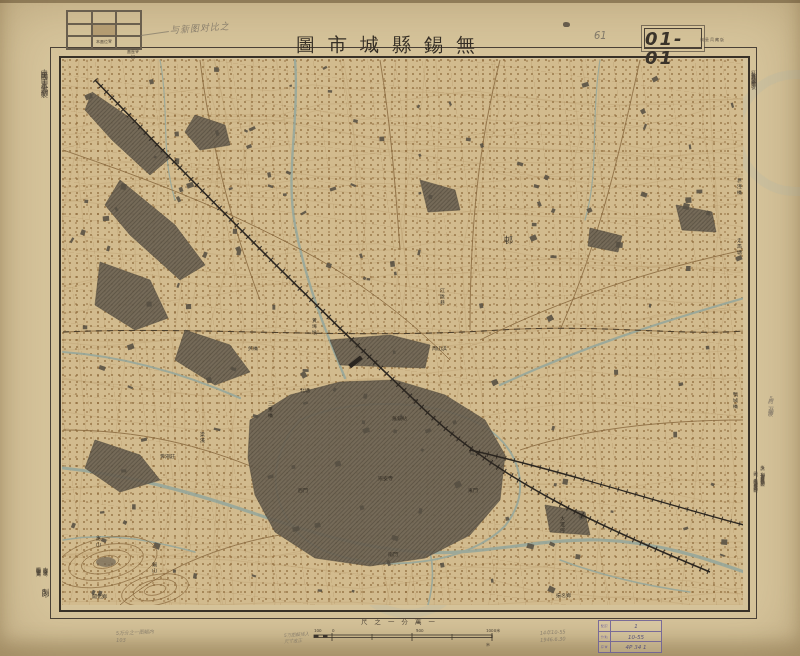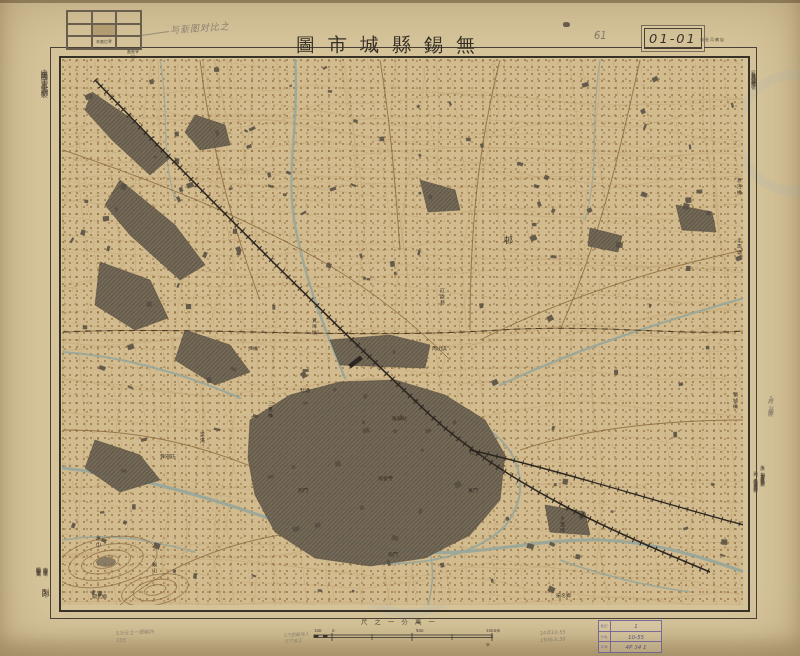--- a/index.html
+++ b/index.html
@@ -24,22 +24,22 @@
   #map-svg{position:absolute;left:62px;top:59px;}
   
   .wm{position:absolute;border-radius:50%;border:9px solid rgba(158,178,178,.17);pointer-events:none;}
   
   .cjk{color:#3a332a;}
   .vert{writing-mode:vertical-rl;text-orientation:upright;}
   #title{left:296px;top:16px;width:260px;font-family:Liberation Mono, monospace;
          font-size:19px;letter-spacing:13px;color:#352e25;white-space:nowrap;margin-top:16px;}
   #sheetno-box{left:644px;top:28px;width:56px;height:19px;border:1px solid #4a4136;
          box-shadow:0 0 0 2px #d7c59c, 0 0 0 3px rgba(74,65,54,.65);
-         text-align:center;line-height:19px;font-size:13px;color:#3a332a;
-         letter-spacing:2px;font-style:italic;}
+         text-align:left;line-height:19px;font-size:18px;color:#3a332a;
+         letter-spacing:2px;font-style:italic;font-weight:bold;}
   #tiny-topright{left:700px;top:37px;font-size:4px;color:#5a5146;letter-spacing:1px;}
   #pencil-mark-center{left:594px;top:30px;font-size:10px;color:#837a6a;font-style:italic;}
   #ink-blot{left:563px;top:22px;width:7px;height:5px;background:#4c443a;border-radius:40% 60% 50% 50%;opacity:.8;}
   
   #index-grid{left:66px;top:10px;width:74px;height:38px;
       display:grid;grid-template-columns:1fr 1fr 1fr;grid-template-rows:1fr 1fr 1fr;
       border:1px solid #6a5f4e;}
   #index-grid .cell{border:.5px solid #6a5f4e;position:relative;}
   #index-grid .shaded{background:#b49c72;}
   #index-grid .txtcell{font-size:4px;line-height:4.5px;color:#4a4136;

